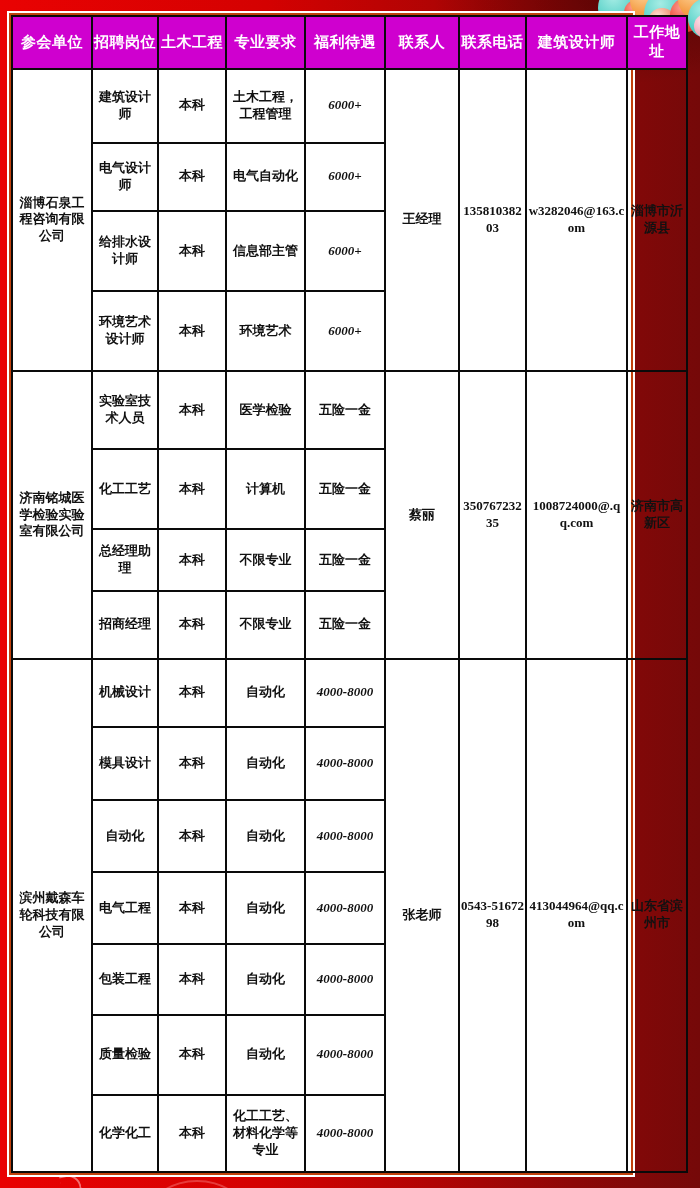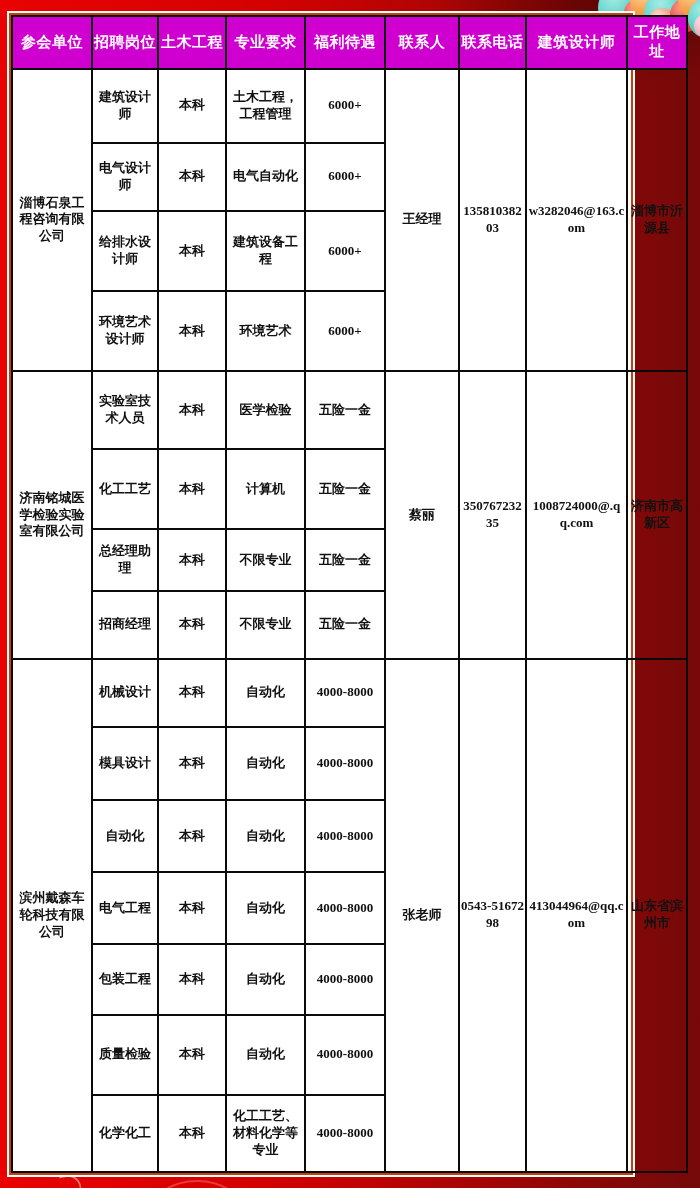--- a/index.html
+++ b/index.html
@@ -47,21 +47,21 @@
     text-align: center; vertical-align: middle;
     font-weight: bold; color: #111;
     padding: 0 1px; line-height: 1.3;
     font-size: 13px;
     overflow: hidden;
   }
   table.jobs th {
     background: #cf00cf; color: #ffffff;
     font-size: 15px; letter-spacing: 0.5px;
   }
-  td.num { font-size: 14px; }
+  td.num { font-size: 14px; font-style: italic; }
   td.brk { word-break: break-all; font-size: 14px; }
 </style>
 </head>
 <body>
 
 <div>
   <div class="balloon b-teal" style="left:598px; top:-16px; width:44px; height:48px;"></div>
   <div class="balloon b-red" style="left:624px; top:0px;  width:24px; height:26px;"></div>
   <div class="balloon b-orange" style="left:630px; top:-20px; width:38px; height:40px;"></div>
   <div class="balloon b-teal" style="left:644px; top:-10px; width:46px; height:48px;"></div>
@@ -115,21 +115,21 @@
     </tr>
     <tr style="height:68px">
       <td>电气设计师</td>
       <td>本科</td>
       <td>电气自动化</td>
       <td class="num">6000+</td>
     </tr>
     <tr style="height:79px">
       <td>给排水设计师</td>
       <td>本科</td>
-      <td>建筑设备工程</td>
+      <td>信息部主管</td>
       <td class="num">6000+</td>
     </tr>
     <tr style="height:79px">
       <td>环境艺术设计师</td>
       <td>本科</td>
       <td>环境艺术</td>
       <td class="num">6000+</td>
     </tr>
 
     <tr style="height:77px">

